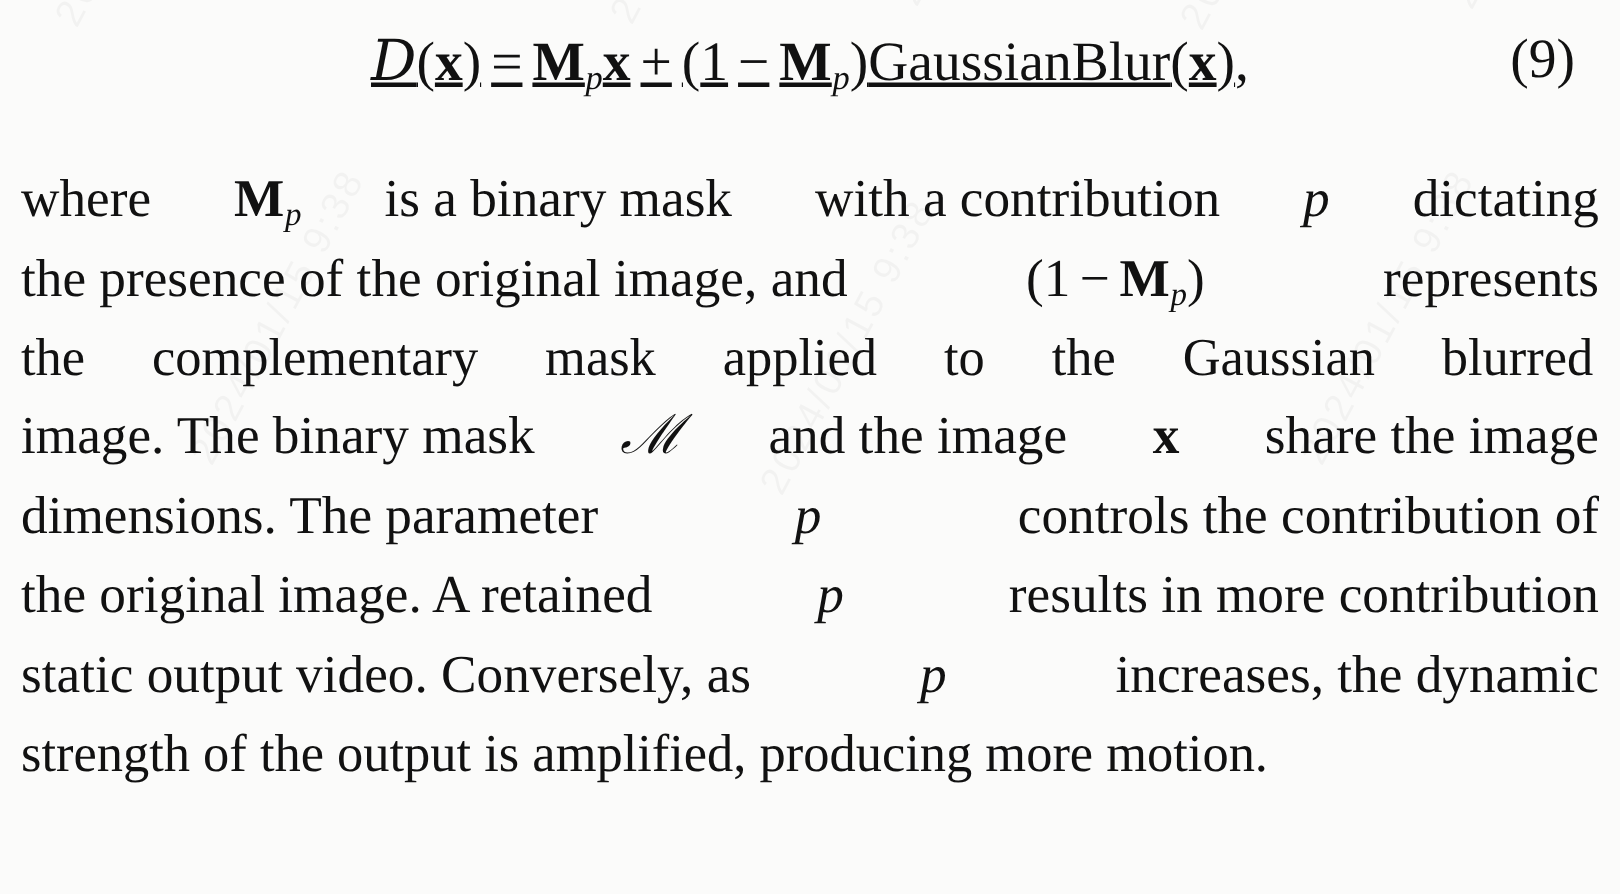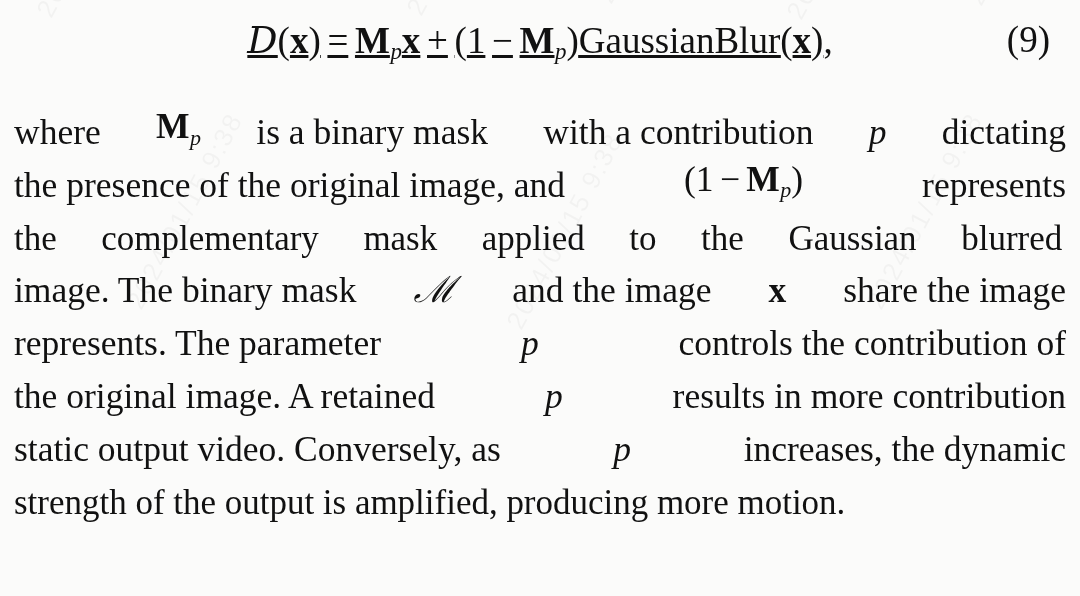--- a/index.html
+++ b/index.html
@@ -108,21 +108,21 @@
   
   .paragraph {
     margin-top: 2px;
     font-size: 35.5px;
     line-height: 52.8px;
   }
   .tline {
     display: flex;
     white-space: nowrap;
     height: 52.8px;
-    align-items: center;
+    align-items: flex-start;
     overflow: hidden;
   }
   .tline.justify {
     justify-content: space-between;
   }
   .tline.flush {
     justify-content: flex-start;
   }
   .tline > span.w {
     display: inline-block;
@@ -180,21 +180,21 @@
 
     <div class="tline justify">
       <span class="w">image. The binary mask</span>
       <span class="w cal">ℳ</span>
       <span class="w">and the image</span>
       <span class="w bsym">x</span>
       <span class="w">share the image</span>
     </div>
 
     <div class="tline justify">
-      <span class="w">represents.  The parameter</span>
+      <span class="w">dimensions.  The parameter</span>
       <span class="w mitalic">p</span>
       <span class="w">controls the contribution of</span>
     </div>
 
     <div class="tline justify">
       <span class="w">the original image. A retained</span>
       <span class="w mitalic">p</span>
       <span class="w">results in more contribution</span>
     </div>
 

